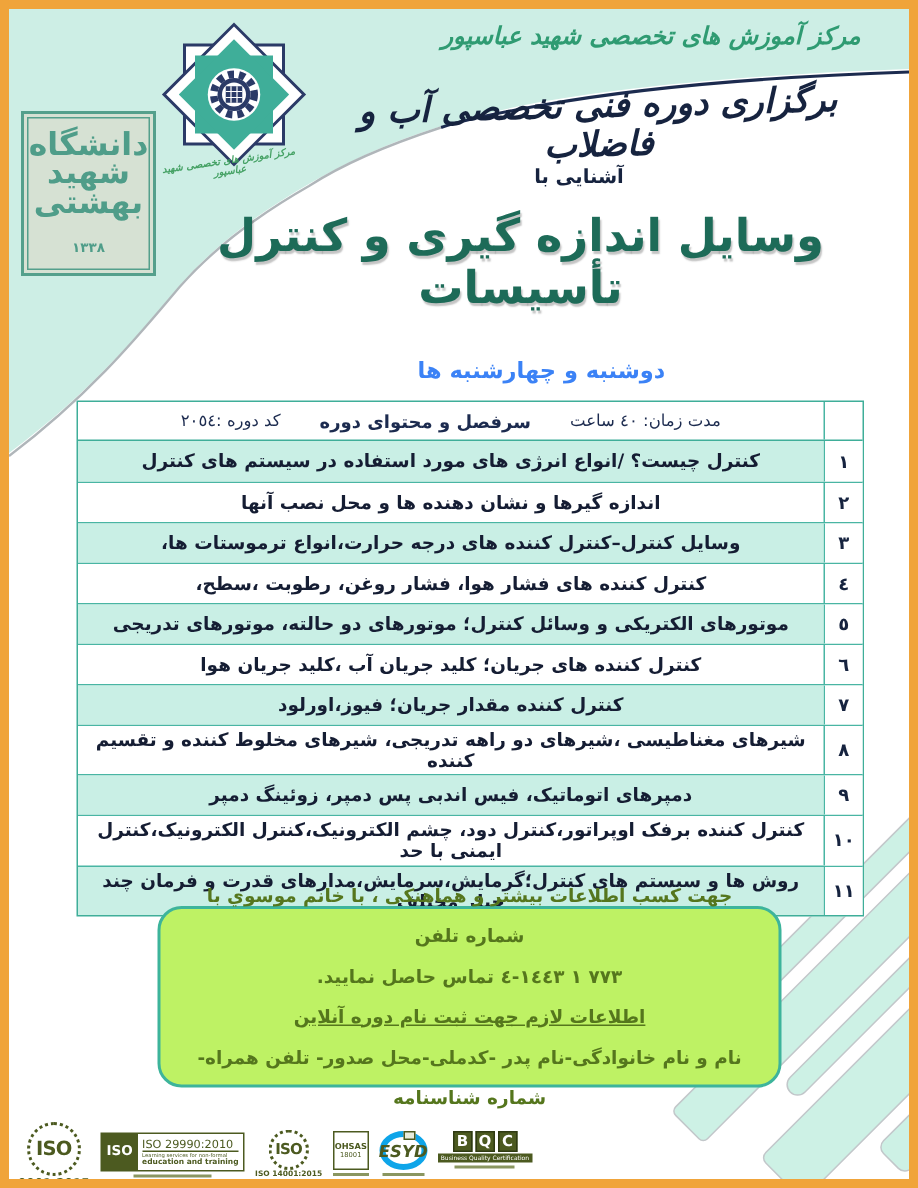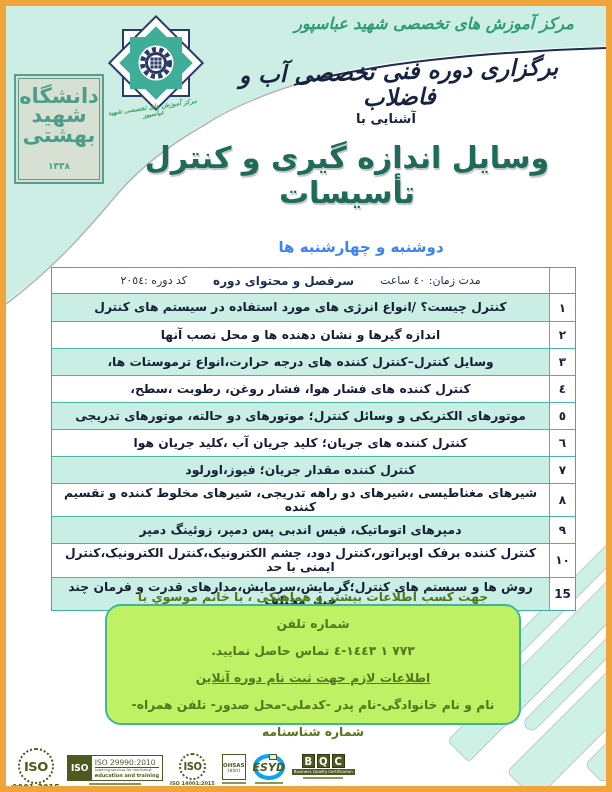--- a/index.html
+++ b/index.html
@@ -236,21 +236,21 @@
       <div class="num-cell">٩</div>
       <div class="text-cell">دمپرهای اتوماتیک، فیس اندبی پس دمپر، زوئینگ دمپر</div>
     </div>
 
     <div class="t-row">
       <div class="num-cell">١٠</div>
       <div class="text-cell">کنترل کننده برفک اوپراتور،کنترل دود، چشم الکترونیک،کنترل الکترونیک،کنترل ایمنی با حد</div>
     </div>
 
     <div class="t-row hl">
-      <div class="num-cell">15</div>
+      <div class="num-cell">١١</div>
       <div class="text-cell">روش ها و سیستم های کنترل؛گرمایش،سرمایش،مدارهای قدرت و فرمان چند چیلر مختلف</div>
     </div>
   </div>
   </div>
 
   <div class="info-box">
     <div>جهت کسب اطلاعات بیشتر و هماهنکی ، با خانم موسوي  با شماره تلفن</div>
     <div>
       <bdo dir="ltr">٤-١٤٤٣ ١ ٧٧٣</bdo><span> تماس حاصل نمایید.</span>
     </div>

